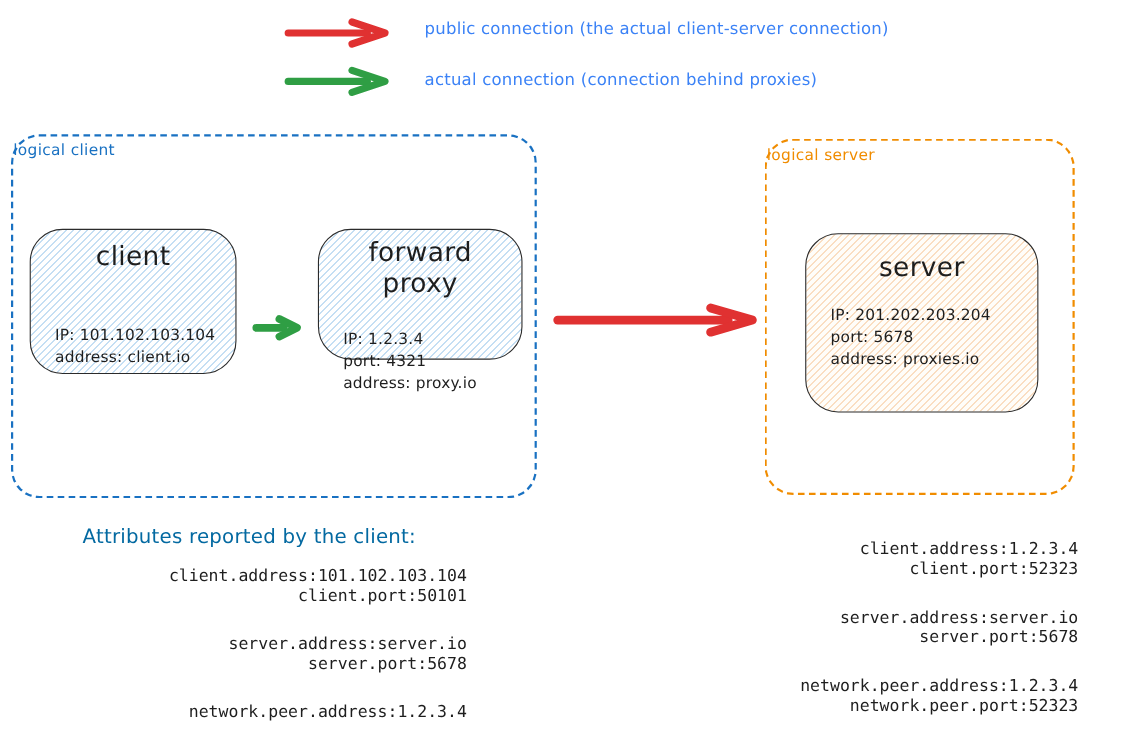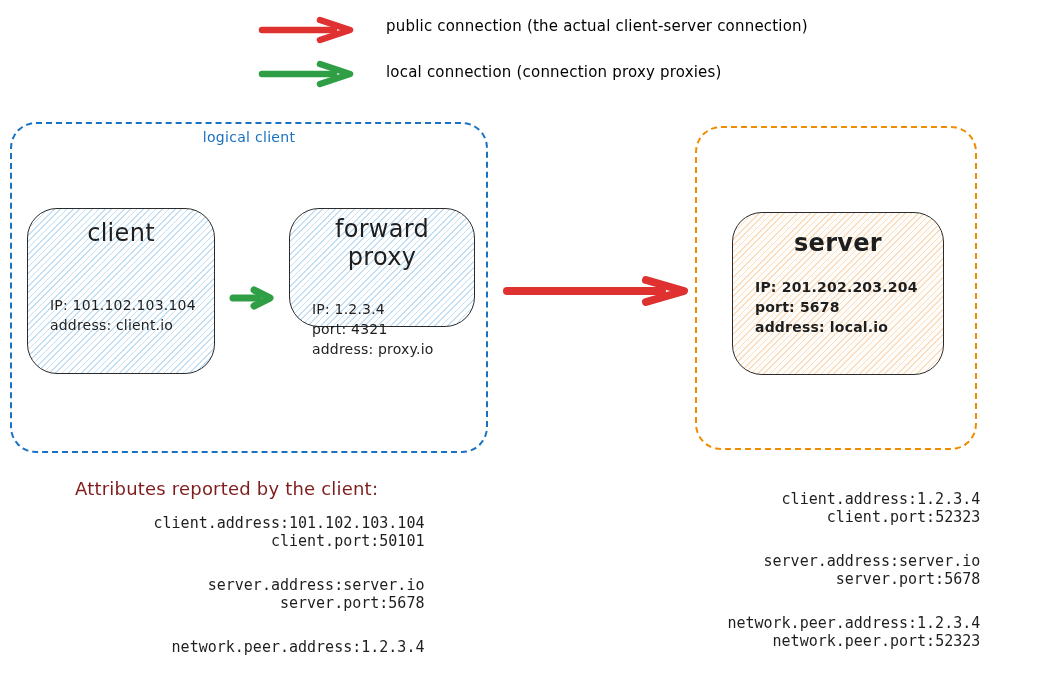--- a/index.html
+++ b/index.html
@@ -11,21 +11,21 @@
     overflow: hidden;
     font-family: "DejaVu Sans", sans-serif;
     color: #1e1e1e;
   }
   .abs { position: absolute; }
 
   
   .legend-label {
     font-size: 15px;
     line-height: 20px;
-    color: #000000;
+    color: #3b82f6;
     letter-spacing: 0.2px;
     white-space: nowrap;
   }
 
   
   .logical-group {
     position: absolute;
     border-radius: 26px;
     box-sizing: border-box;
   }
@@ -33,21 +33,21 @@
     left: 10px; top: 122px; width: 478px; height: 331px;
     border: 2.5px dashed #1971c2;
   }
   .group-server {
     left: 695px; top: 126px; width: 282px; height: 324px;
     border: 2.5px dashed #f08c00;
   }
   .group-label {
     position: absolute;
     left: 0; right: 0; top: 5px;
-    text-align: center;
+    text-align: left;
     font-size: 14px;
     letter-spacing: 0.3px;
   }
   .group-client .group-label { color: #1971c2; }
   .group-server .group-label { color: #f08c00; }
 
   
   .node {
     position: absolute;
     border: 1.6px solid #2b2b2b;
@@ -60,23 +60,22 @@
         rgba(102,170,224,0.38) 0px, rgba(102,170,224,0.38) 1.2px,
         rgba(255,255,255,0) 1.2px, rgba(255,255,255,0) 4.5px),
       #ffffff;
   }
   .node-server {
     background:
       repeating-linear-gradient(135deg,
         rgba(240,164,92,0.35) 0px, rgba(240,164,92,0.35) 1.2px,
         rgba(255,255,255,0) 1.2px, rgba(255,255,255,0) 4.5px),
       #fffdf9;
-    font-weight: bold;
-  }
-  .node-client { left: 15px;  top: 84px; width: 188px; height: 166px; }
+  }
+  .node-client { left: 15px;  top: 84px; width: 188px; height: 132px; }
   .node-proxy  { left: 277px; top: 84px; width: 186px; height: 119px; }
   .node-server { left: 35px;  top: 84px; width: 212px; height: 163px; }
 
   .node-title {
     text-align: center;
     font-size: 24px;
     line-height: 28px;
     color: #1e1e1e;
     letter-spacing: 0.3px;
   }
@@ -97,21 +96,21 @@
   .node-proxy  .node-lines { top: 90px; }
   .node-server .node-lines { top: 64px; }
 
   
   .attrs { position: absolute; }
   .attrs-client { left: 75px; top: 477px; }
   .attrs-server { left: 685px; top: 477px; }
   .attrs-title {
     font-size: 18px;
     line-height: 24px;
-    color: #7f1d1d;
+    color: #0369a1;
     letter-spacing: 0.2px;
     white-space: nowrap;
   }
   .attr-groups { margin-top: 13px; text-align: right; }
   .attr-group { margin-bottom: 26px; }
   .attr-row {
     font-family: "DejaVu Sans Mono", monospace;
     font-size: 15px;
     line-height: 18px;
     color: #1e1e1e;
@@ -130,21 +129,21 @@
   <svg class="abs" style="left:256px; top:16px;" width="102" height="28">
     <path d="M6 14 H78" fill="none" stroke-width="6.5" stroke-linecap="round" stroke="#e03131"></path>
     <path d="M64 4 L94 14 L64 24" fill="none" stroke-width="6.5" stroke-linecap="round" stroke-linejoin="round" stroke="#e03131"></path>
   </svg>
   <div class="abs legend-label" style="left:386px; top:16px;">public connection (the actual client-server connection)</div>
 
   <svg class="abs" style="left:256px; top:60px;" width="102" height="28">
     <path d="M6 14 H78" fill="none" stroke-width="6.5" stroke-linecap="round" stroke="#2f9e44"></path>
     <path d="M64 4 L94 14 L64 24" fill="none" stroke-width="6.5" stroke-linecap="round" stroke-linejoin="round" stroke="#2f9e44"></path>
   </svg>
-  <div class="abs legend-label" style="left:386px; top:62px;">local connection (connection proxy proxies)</div>
+  <div class="abs legend-label" style="left:386px; top:62px;">actual connection (connection behind proxies)</div>
 
   <div class="logical-group group-client">
     <div class="group-label">logical client</div>
 
     <div class="node node-client">
       <div class="node-title">client</div>
       <div class="node-lines">
         <div>IP: 101.102.103.104</div>
         <div>address: client.io</div>
       </div>
@@ -164,27 +163,28 @@
       </div>
     </div>
   </div>
 
   <svg class="abs" style="left:500px; top:275px;" width="196" height="32">
     <path d="M7 16 H162" fill="none" stroke-width="8" stroke-linecap="round" stroke="#e03131"></path>
     <path d="M146 5 L184 16 L146 27" fill="none" stroke-width="8" stroke-linecap="round" stroke-linejoin="round" stroke="#e03131"></path>
   </svg>
 
   <div class="logical-group group-server">
+    <div class="group-label">logical server</div>
 
     <div class="node node-server">
       <div class="node-title">server</div>
       <div class="node-lines">
         <div>IP: 201.202.203.204</div>
         <div>port: 5678</div>
-        <div>address: local.io</div>
+        <div>address: proxies.io</div>
       </div>
     </div>
   </div>
 
   <div class="attrs attrs-client">
     <div class="attrs-title">Attributes reported by the client:</div>
     <div class="attr-groups">
       <div class="attr-group">
         <div class="attr-row">
           <span class="attr-key">client.address:</span><span class="attr-val">101.102.103.104</span>

